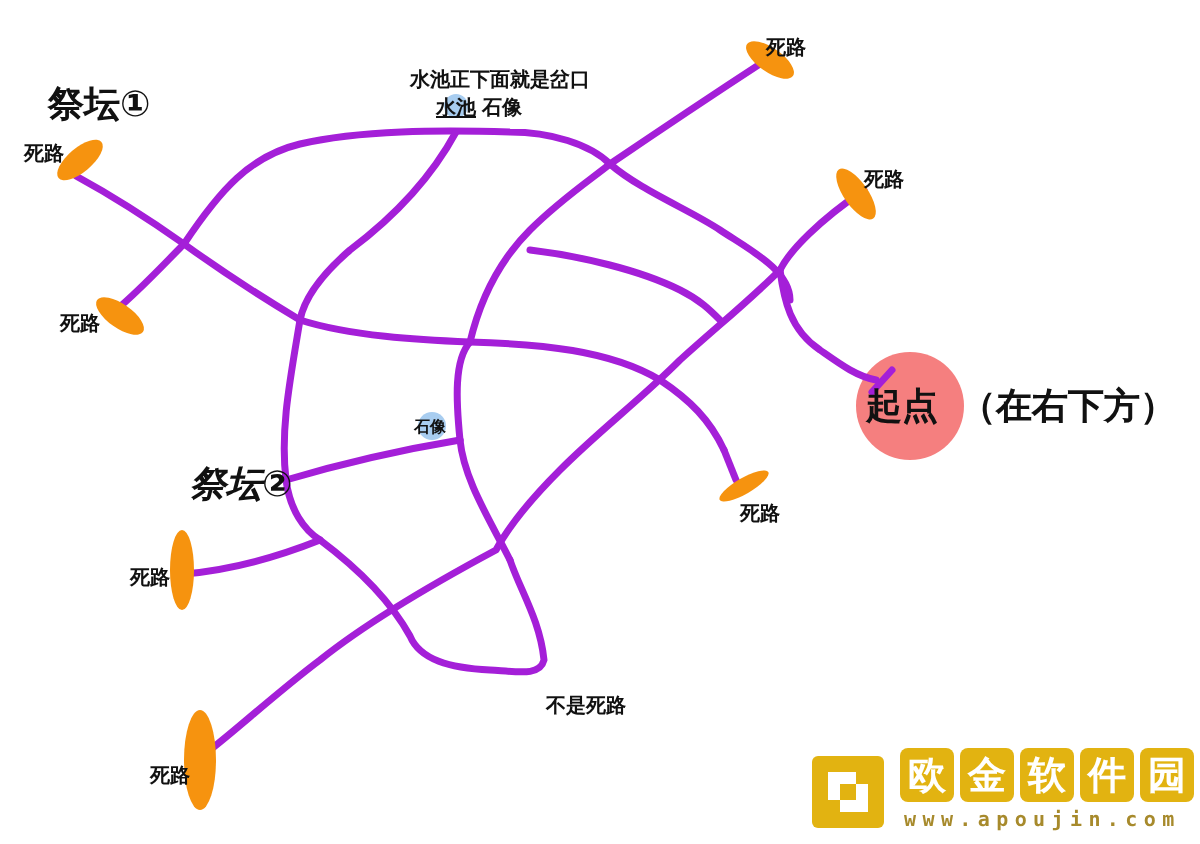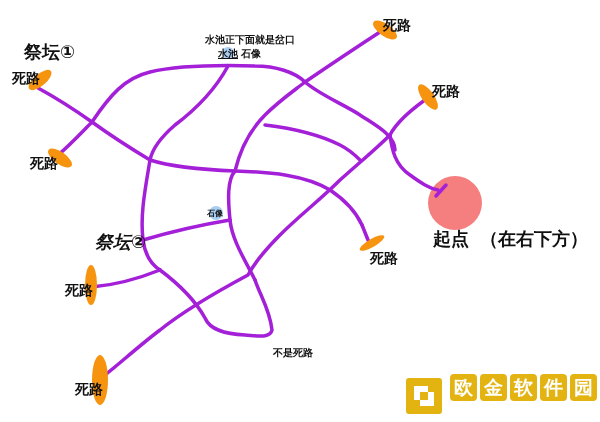--- a/index.html
+++ b/index.html
@@ -1,23 +1,23 @@
 <!DOCTYPE html>
 <html><head>
   <meta charset="utf-8">
   <style>
     html, body { margin:0; padding:0; background:#ffffff; }
     body { width:600px; height:422px; position:relative; overflow:hidden;
            font-family:"DejaVu Sans", sans-serif; }
     #map { position:absolute; left:0; top:0; width:600px; height:422px; }
     .lbl { position:absolute; color:#111; font-weight:bold; white-space:nowrap; }
-    .small { font-size:14px; }
+    .small { font-size:10px; }
     .altar { font-size:18px; }
     .note { font-size:10px; }
-    .start-text { font-size:18px;margin-top:36px; }
+    .start-text { font-size:18px; }
     .logo { position:absolute; left:404px; top:370px; width:190px; height:50px; }
     .logo-mark { position:absolute; left:0; top:6px; width:40px; height:40px; }
     .logo-chars { position:absolute; left:46px; top:4px; display:flex; gap:3px; }
     .logo-char { width:27px; height:27px; background:#e2b311; color:#fff; border-radius:4px;
                  font-size:19px; font-weight:bold; display:flex; align-items:center; justify-content:center;
                  font-family:"DejaVu Sans", sans-serif; }
     .logo-url { position:absolute; left:48px; top:35px; font-size:10px; letter-spacing:3.2px; color:#a78a2c;
                 font-family:"DejaVu Sans Mono", monospace; font-weight:bold; }
   </style>
 </head>
@@ -108,13 +108,14 @@
     <path d="M10 10 H24 V16 H16 V24 H10 Z" fill="#fff"></path>
     <path d="M30 30 H16 V24 H24 V16 H30 Z" fill="#fff"></path>
   </svg>
   <div class="logo-chars">
     <div class="logo-char">欧</div>
     <div class="logo-char">金</div>
     <div class="logo-char">软</div>
     <div class="logo-char">件</div>
     <div class="logo-char">园</div>
   </div>
+  <div class="logo-url">www.apoujin.com</div>
 </div>
 
 </body></html>

